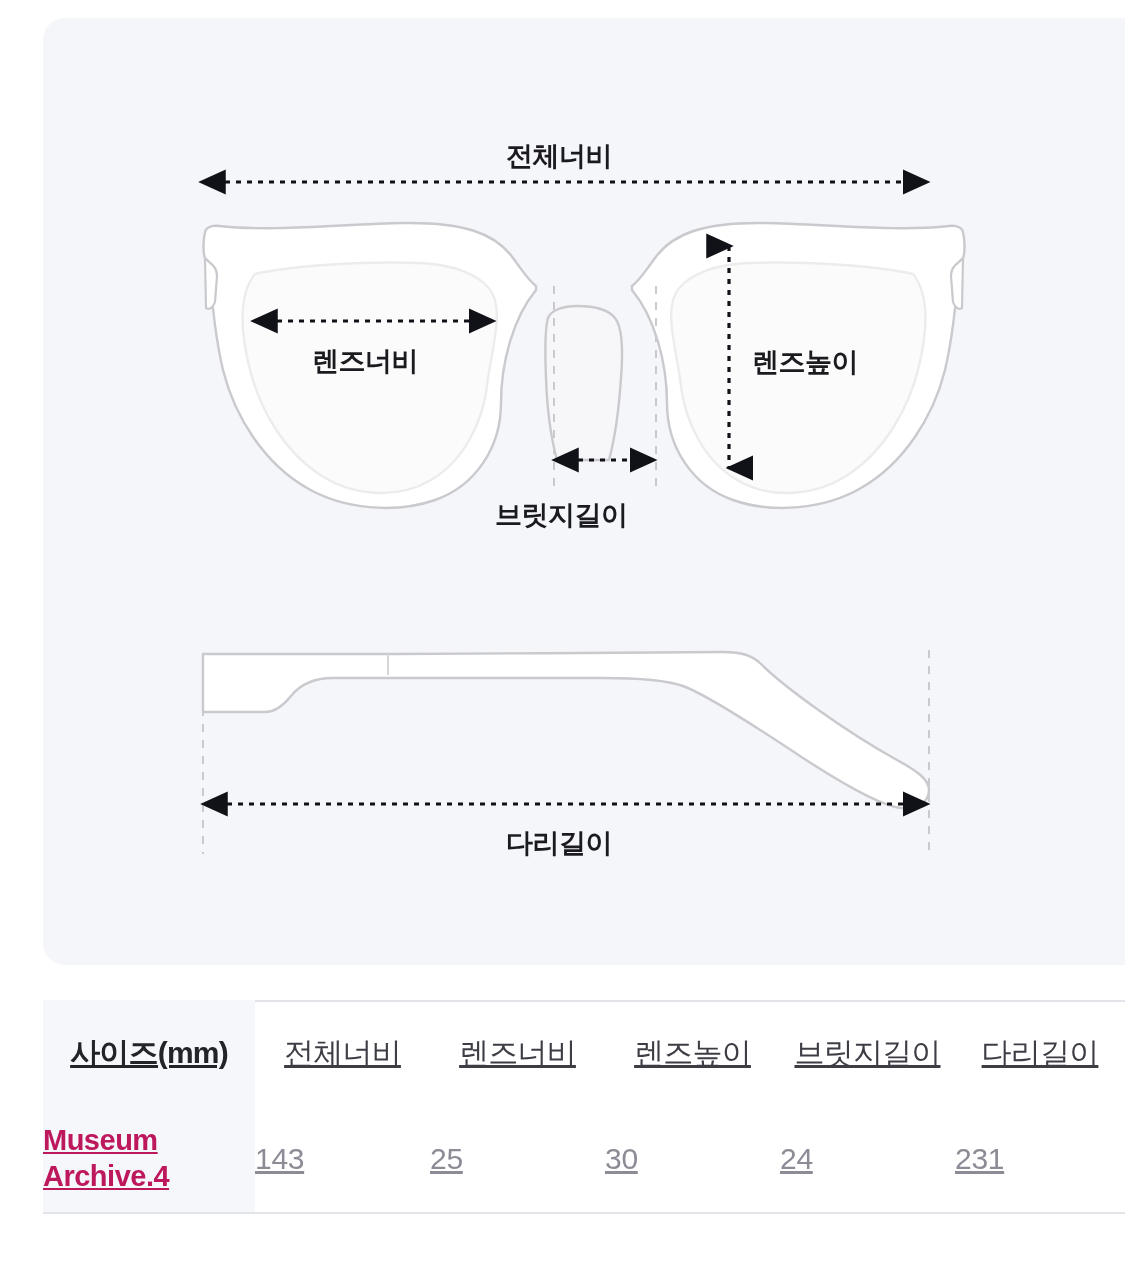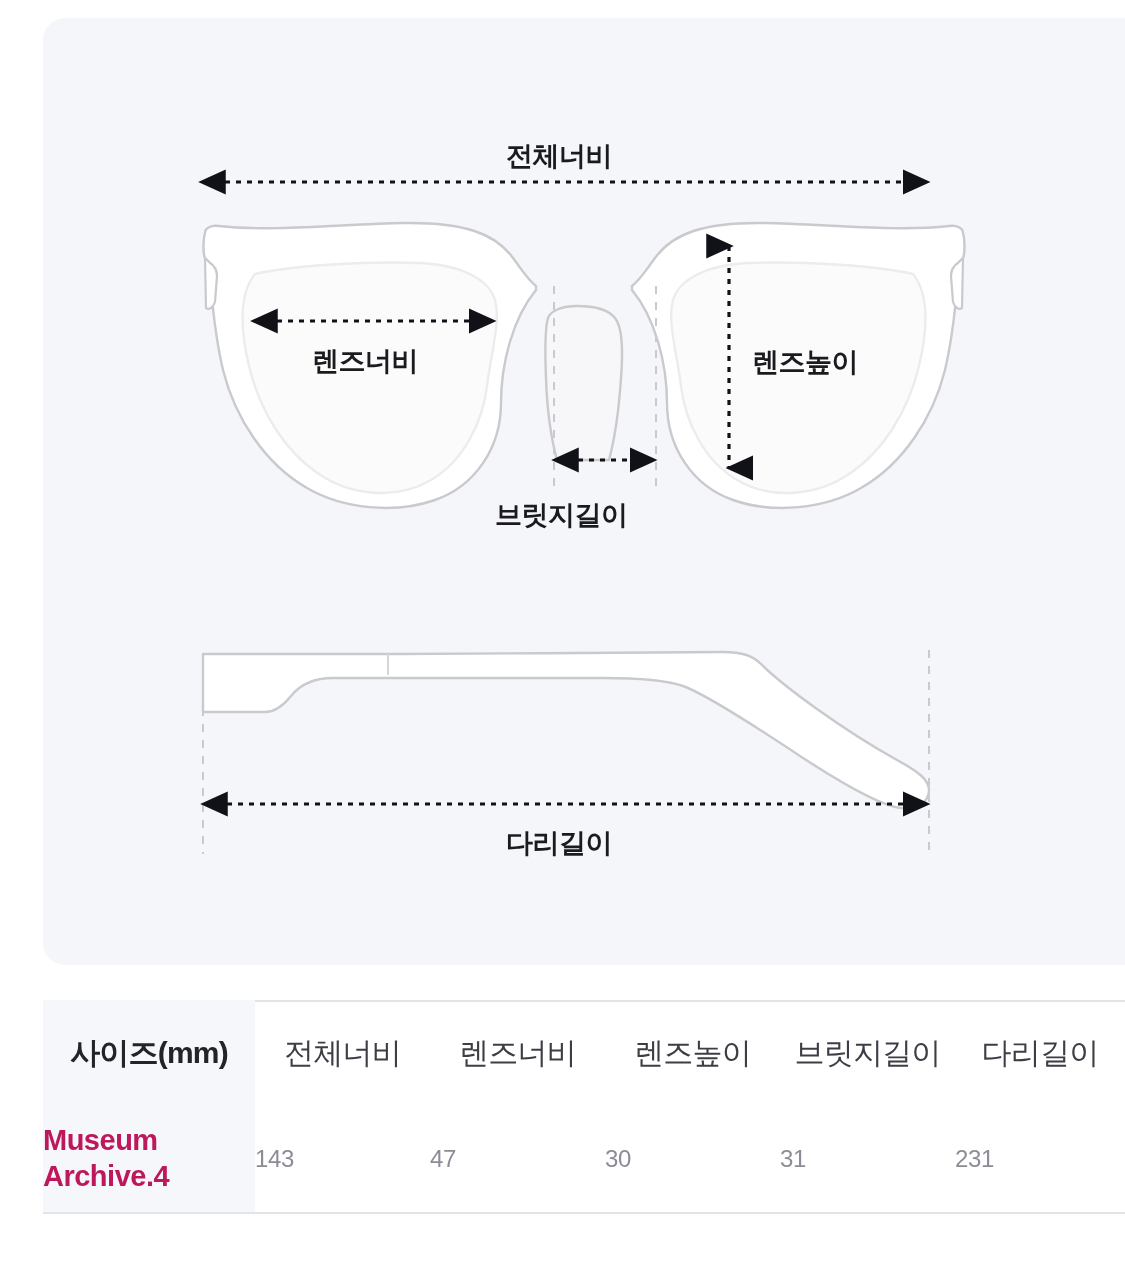--- a/index.html
+++ b/index.html
@@ -57,20 +57,21 @@
     top: 1000px;
     width: 1082px;
     border-collapse: collapse;
     table-layout: fixed;
   }
   .size-table tr { height: 106px; }
   .size-table th, .size-table td {
     padding: 0;
     vertical-align: middle;
     border: none;
+    text-decoration: underline;
   }
   .tbl-top-border {
     position: absolute;
     left: 43px;
     top: 1000px;
     width: 1082px;
     height: 2px;
     background: #e3e4ea;
   }
   .tbl-bottom-border {
@@ -88,21 +89,21 @@
     font-size: 30px;
     font-weight: 400;
     color: #3d3d45;
     letter-spacing: -0.8px;
   }
   .hdr-cell.first {
     font-weight: 700;
     color: #23232a;
   }
   .val-cell {
-    font-size: 24px;
+    font-size: 30px;
     font-weight: 400;
     color: #8c8c96;
     letter-spacing: -0.3px;
   }
   .val-cell.first {
     font-weight: 700;
     font-size: 29px;
     color: #be185d;
     line-height: 1.24;
     letter-spacing: -0.5px;
@@ -270,21 +271,21 @@
       <th class="hdr-cell">다리길이</th>
     </tr>
   </thead>
   <tbody>
     <tr>
       <td class="val-cell first col-head">
         <div>Museum</div>
         <div>Archive.4</div>
       </td>
       <td class="val-cell">143</td>
-      <td class="val-cell">47</td>
+      <td class="val-cell">25</td>
       <td class="val-cell">30</td>
-      <td class="val-cell">31</td>
+      <td class="val-cell">24</td>
       <td class="val-cell">231</td>
     </tr>
   </tbody>
 </table>
 
 <div class="tbl-bottom-border"></div>
 
 </body></html>

